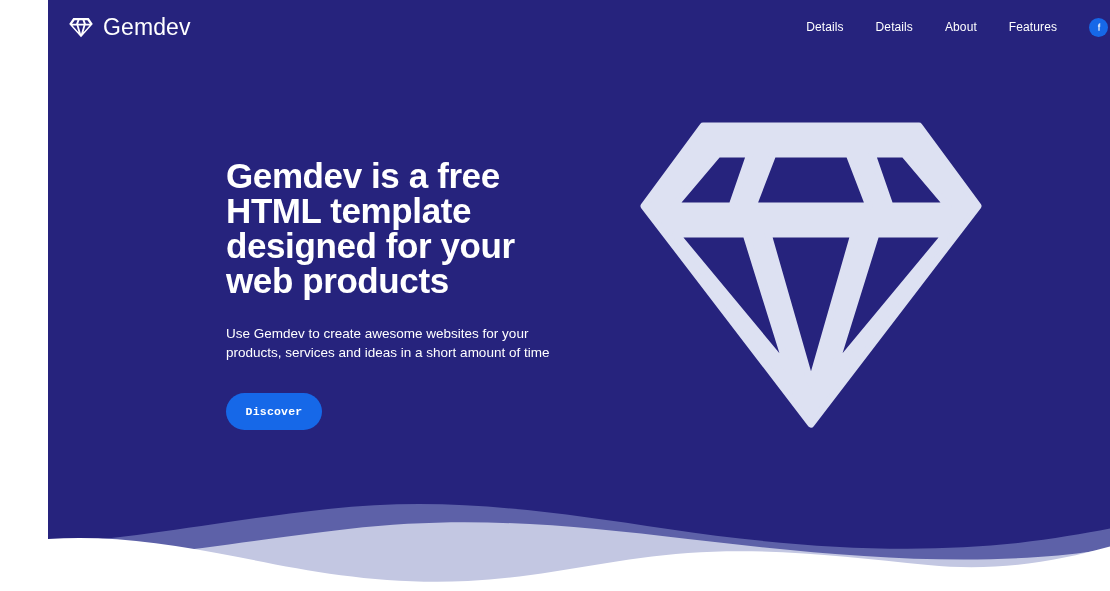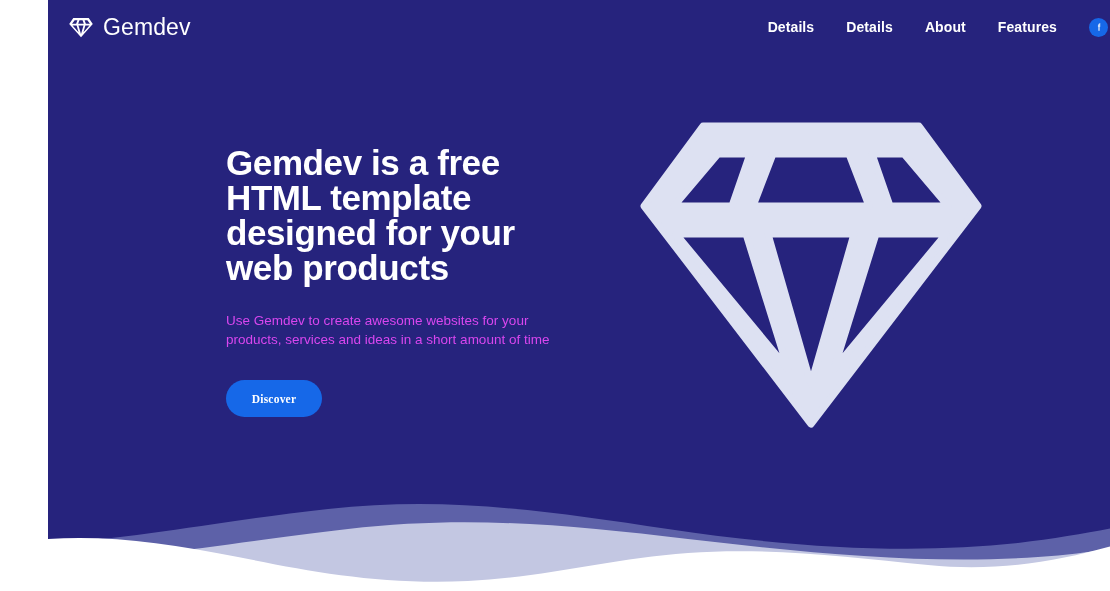--- a/index.html
+++ b/index.html
@@ -39,66 +39,66 @@
     letter-spacing:0.1px;
     line-height:1;
   }
 
   .nav {
     margin-left:auto;
     display:flex; align-items:center; gap:0;
   }
   .nav-link {
     color:#ffffff;
-    font-size:14px;
-    font-weight:bold;
+    font-size:12px;
+    font-weight:normal;
     text-decoration:none;
     letter-spacing:0.1px;
     padding:0 16px;
     white-space:nowrap;
   }
   .socials { display:flex; align-items:center; gap:7px; margin-left:16px; }
   .social {
     width:19px; height:19px; border-radius:50%;
     background:#1668e8;
     display:flex; align-items:center; justify-content:center;
   }
   .social svg { display:block; }
 
   
   .hero-copy {
     position:absolute;
-    left:178px; top:145px;
+    left:178px; top:158px;
     width:400px;
     z-index:10;
   }
   .headline {
     color:#ffffff;
     font-size:35px;
     line-height:35px;
     font-weight:bold;
     letter-spacing:-0.4px;
     width:360px;
   }
   .subtitle {
     margin-top:26px;
-    color:#d946ef;
+    color:#ffffff;
     font-size:13.5px;
     line-height:19px;
     font-weight:normal;
     width:330px;
   }
   .cta {
     margin-top:31px;
     display:inline-flex; align-items:center; justify-content:center;
     width:96px; height:37px;
     background:#1668e8;
     border:none; border-radius:19px;
     color:#ffffff;
-    font-family:Liberation Serif, serif;
+    font-family:Liberation Mono, monospace;
     font-size:11.5px; font-weight:bold;
     letter-spacing:0.2px;
     cursor:pointer;
   }
 
   
   .gem {
     position:absolute;
     left:592px; top:122px;
     width:342px; height:308px;

